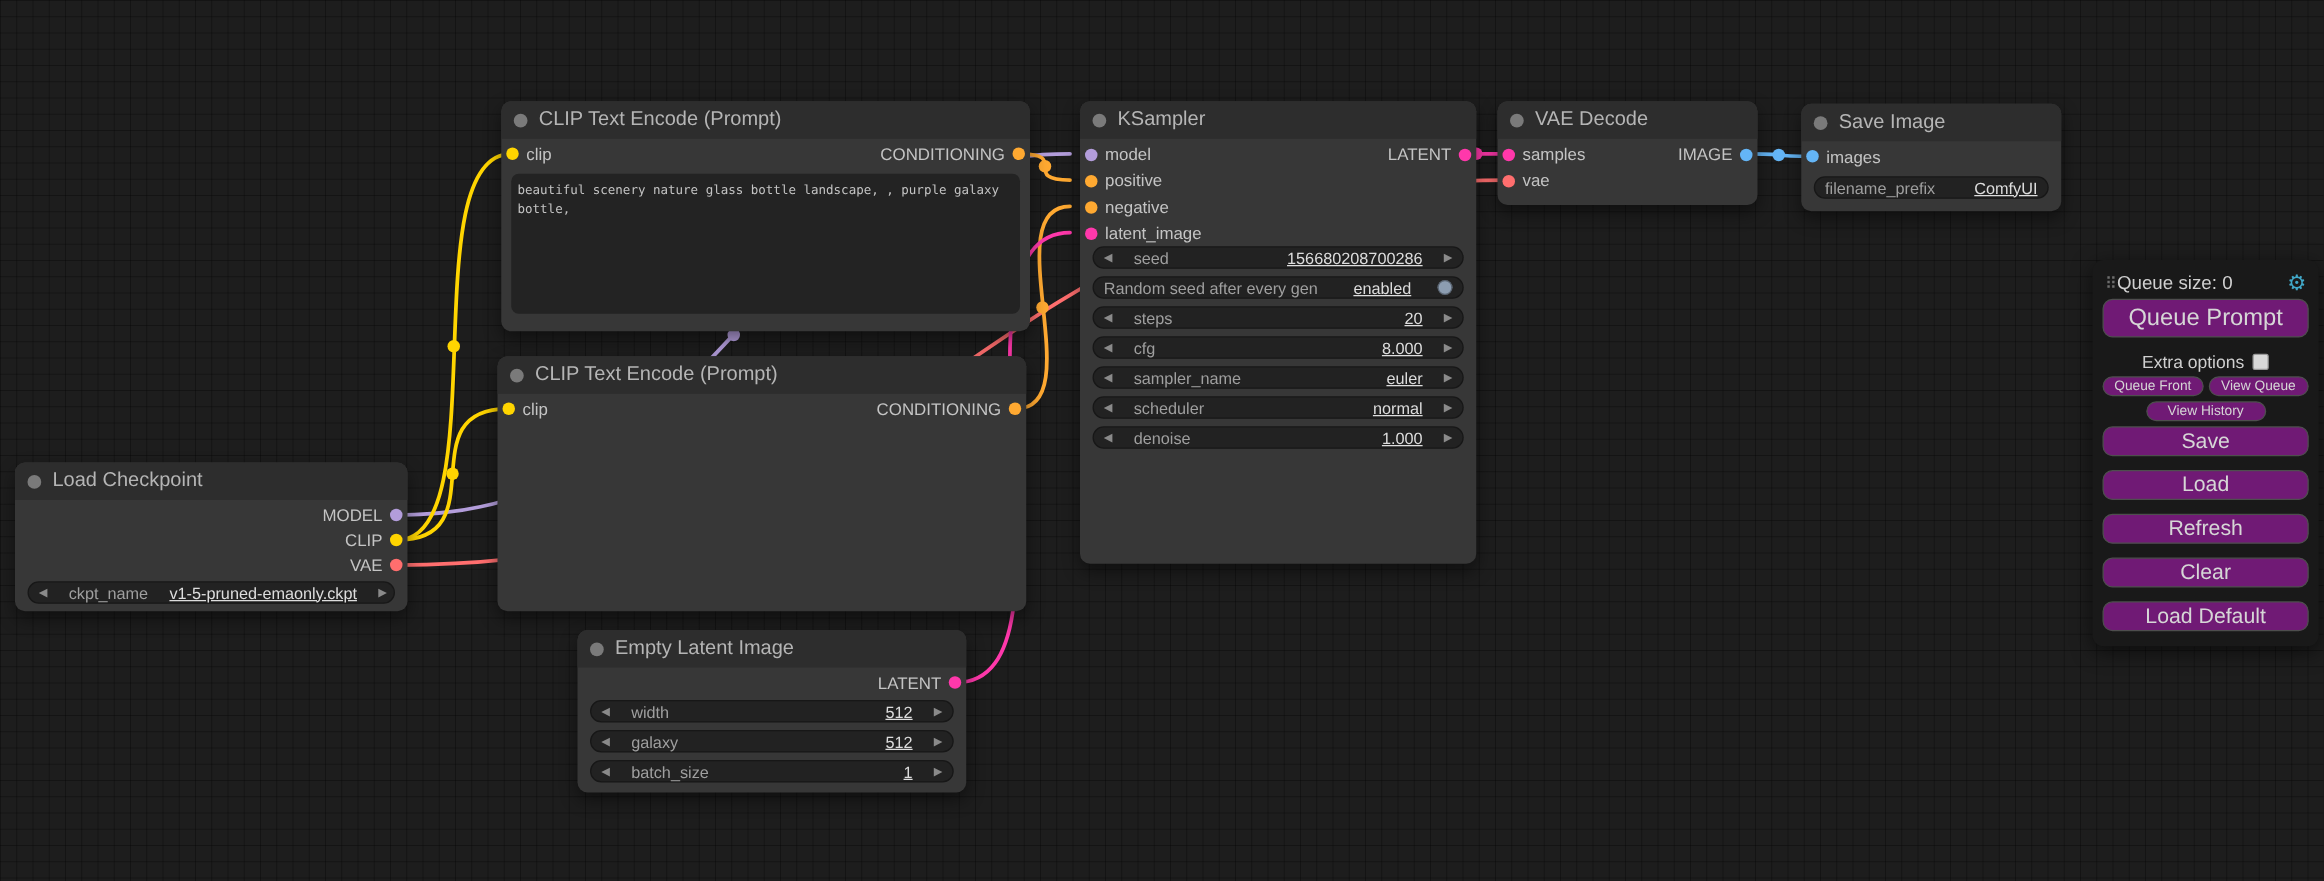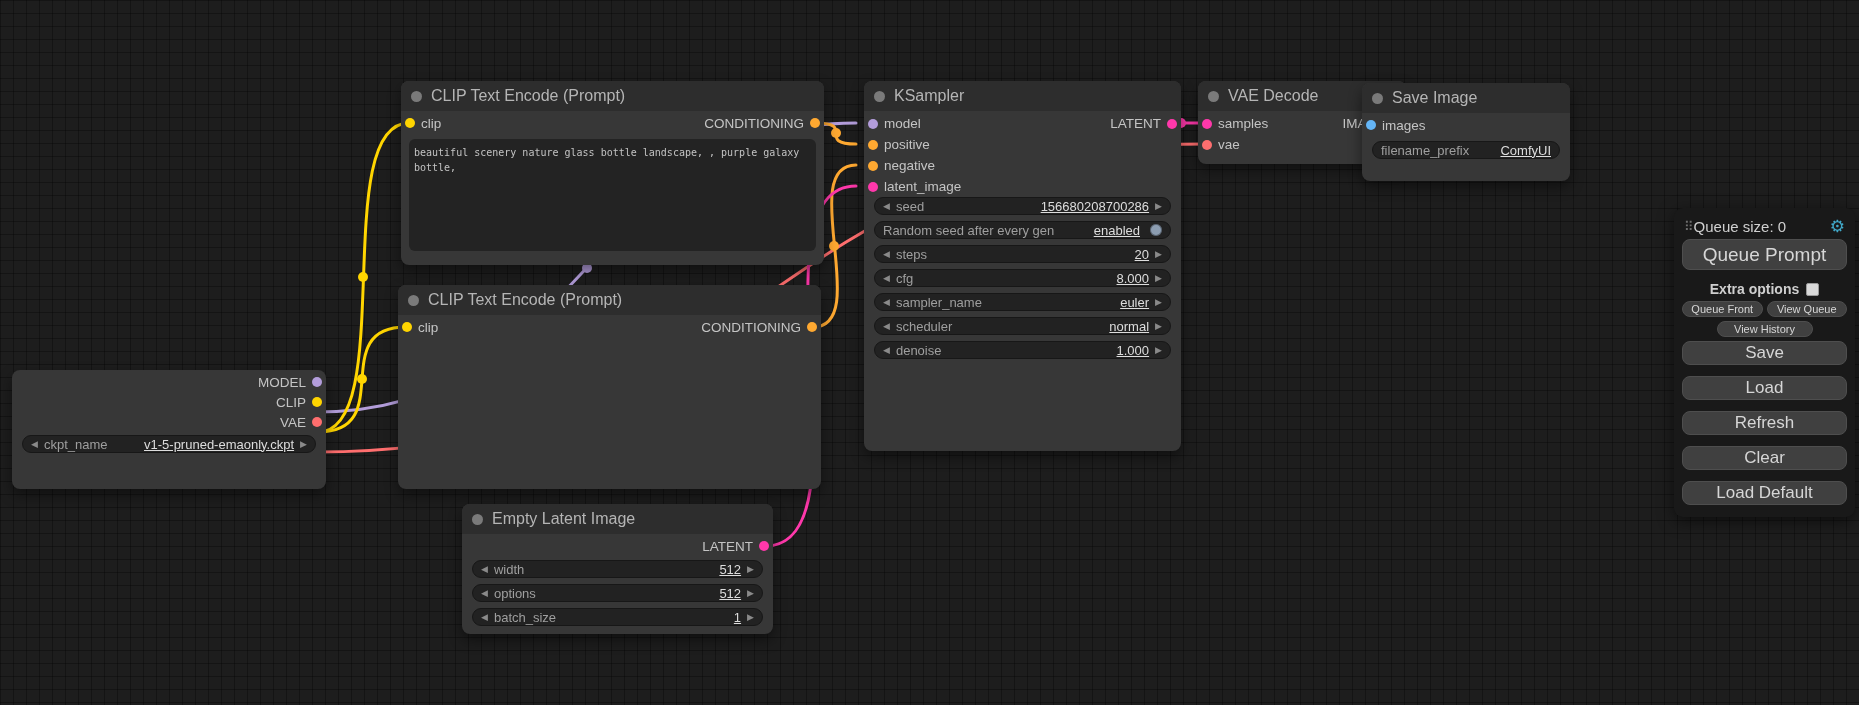--- a/index.html
+++ b/index.html
@@ -25,21 +25,21 @@
   .slots { padding-top:2px; }
   .slot-row { display:flex; justify-content:space-between; align-items:center; }
   .r20 .slot-row { height:20px; }
   .r21 .slot-row { height:21px; }
   .slot { display:flex; align-items:center; gap:6px; padding:0 4px; }
   .slot-row.out-only { justify-content:flex-end; }
   .slot-label { color:#c4c4c4; font-size:13.5px; white-space:nowrap; }
   .slot-dot { width:10px; height:10px; border-radius:50%; flex:none; }
 
   .widget { height:18px; margin:0 10px 6px; background:#222222; border:1px solid #171717;
-    border-radius:9px; display:flex; align-items:center; gap:6px; padding:0 8px;
+    border-radius:9px; display:flex; align-items:center; gap:17px; padding:0 8px;
     font-size:13px; }
   .wlabel { color:#9f9f9f; white-space:nowrap; }
   .wvalue { margin-left:auto; color:#dddddd; white-space:nowrap;text-decoration:underline; }
   .warr { color:#8a8a8a; font-size:9px; line-height:1; flex:none; }
   .toggle-dot { width:12px; height:12px; border-radius:50%; flex:none; margin-left:4px;
     background:var(--c-seed_toggle); box-shadow:inset 0 0 0 1px rgba(0,0,0,0.35); }
 
   .prompt-text { display:block; margin:6px 8px 0; width:calc(100% - 16px);
     background:#232323; border:none; border-radius:6px; color:#c3c3c3;
     font-family:"DejaVu Sans Mono", monospace; font-size:10px; line-height:1.5;
@@ -47,30 +47,30 @@
 
   
   #menu { position:absolute; z-index:3; left:1674px; top:208px; width:181px;
     background:#191919; border-radius:9px; box-shadow:0 4px 16px rgba(0,0,0,0.55);
     padding:6px 8px 12px; display:flex; flex-direction:column; }
   .menu-header { display:flex; align-items:center; height:20px; margin:2px 2px 0; }
   .drag-handle { color:#6e6e6e; font-size:13px; }
   .queue-size { flex:1; text-align:left; color:#d0d0d0; font-size:15px; }
   .gear { color:var(--c-gear_icon); font-size:17px; line-height:1; }
 
-  .mbtn { background:#404040; border:1px solid #4e4e4e; border-radius:8px;
+  .mbtn { background:#701a75; border:1px solid #4e4e4e; border-radius:8px;
     color:#d6d6d6; font-family:inherit; display:flex; align-items:center;
     justify-content:center; cursor:default; }
   .mbtn.big { height:31px; font-size:19px; margin-top:3px; }
   .mbtn.medium { height:24px; font-size:17px; margin-top:11px; }
   .mbtn.medium.first { margin-top:4px; }
   .mbtn.small { height:16px; font-size:11px; border-radius:8px; }
 
   .extra-row { display:flex; align-items:center; justify-content:center; gap:7px;
-    margin-top:10px; height:18px; color:#cfcfcf; font-size:14px;font-weight:bold; }
+    margin-top:10px; height:18px; color:#cfcfcf; font-size:14px; }
   .checkbox { width:13px; height:13px; background:#d9d9d9; border:1px solid #9a9a9a;
     border-radius:2px; }
   .small-row { display:flex; gap:4px; margin-top:3px; }
   .small-row .mbtn { flex:1; }
   .mbtn.vh { width:96px; margin:4px auto 0; }
 </style>
 </head>
 <body>
 
 <div id="canvas">
@@ -89,20 +89,24 @@
     <circle cx="363" cy="277" r="5" style="fill:var(--c-clip)"></circle>
     <circle cx="362" cy="379" r="5" style="fill:var(--c-clip)"></circle>
     <circle cx="836" cy="133" r="5" style="fill:var(--c-conditioning)"></circle>
     <circle cx="834" cy="246" r="5" style="fill:var(--c-conditioning)"></circle>
     <circle cx="810" cy="366" r="5" style="fill:var(--c-latent)"></circle>
     <circle cx="1181" cy="123" r="5" style="fill:var(--c-latent)"></circle>
     <circle cx="1423" cy="124" r="5" style="fill:var(--c-image)"></circle>
   </svg>
 
   <div class="node" style="left:12px;top:370px;width:314px;height:119px">
+    <div class="node-title">
+      <span class="node-dot"></span>
+      <span class="node-title-text">Load Checkpoint</span>
+    </div>
     <div class="slots r20">
       <div class="slot-row out-only">
         <div class="slot out">
           <span class="slot-label">MODEL</span>
           <span class="slot-dot" style="background:var(--c-model)"></span>
         </div>
       </div>
       <div class="slot-row out-only">
         <div class="slot out">
           <span class="slot-label">CLIP</span>
@@ -177,21 +181,21 @@
       </div>
     </div>
     <div class="widget" style="margin-top:4px">
       <span class="warr">◀</span>
       <span class="wlabel">width</span>
       <span class="wvalue">512</span>
       <span class="warr">▶</span>
     </div>
     <div class="widget">
       <span class="warr">◀</span>
-      <span class="wlabel">options</span>
+      <span class="wlabel">galaxy</span>
       <span class="wvalue">512</span>
       <span class="warr">▶</span>
     </div>
     <div class="widget">
       <span class="warr">◀</span>
       <span class="wlabel">batch_size</span>
       <span class="wvalue">1</span>
       <span class="warr">▶</span>
     </div>
   </div>
@@ -292,21 +296,21 @@
       </div>
       <div class="slot-row">
         <div class="slot in">
           <span class="slot-dot" style="background:var(--c-vae)"></span>
           <span class="slot-label">vae</span>
         </div>
       </div>
     </div>
   </div>
 
-  <div class="node" style="left:1362px;top:83px;width:208px;height:98px">
+  <div class="node" style="left:1441px;top:83px;width:208px;height:86px">
     <div class="node-title">
       <span class="node-dot"></span>
       <span class="node-title-text">Save Image</span>
     </div>
     <div class="slots r20">
       <div class="slot-row">
         <div class="slot in">
           <span class="slot-dot" style="background:var(--c-image)"></span>
           <span class="slot-label">images</span>
         </div>

